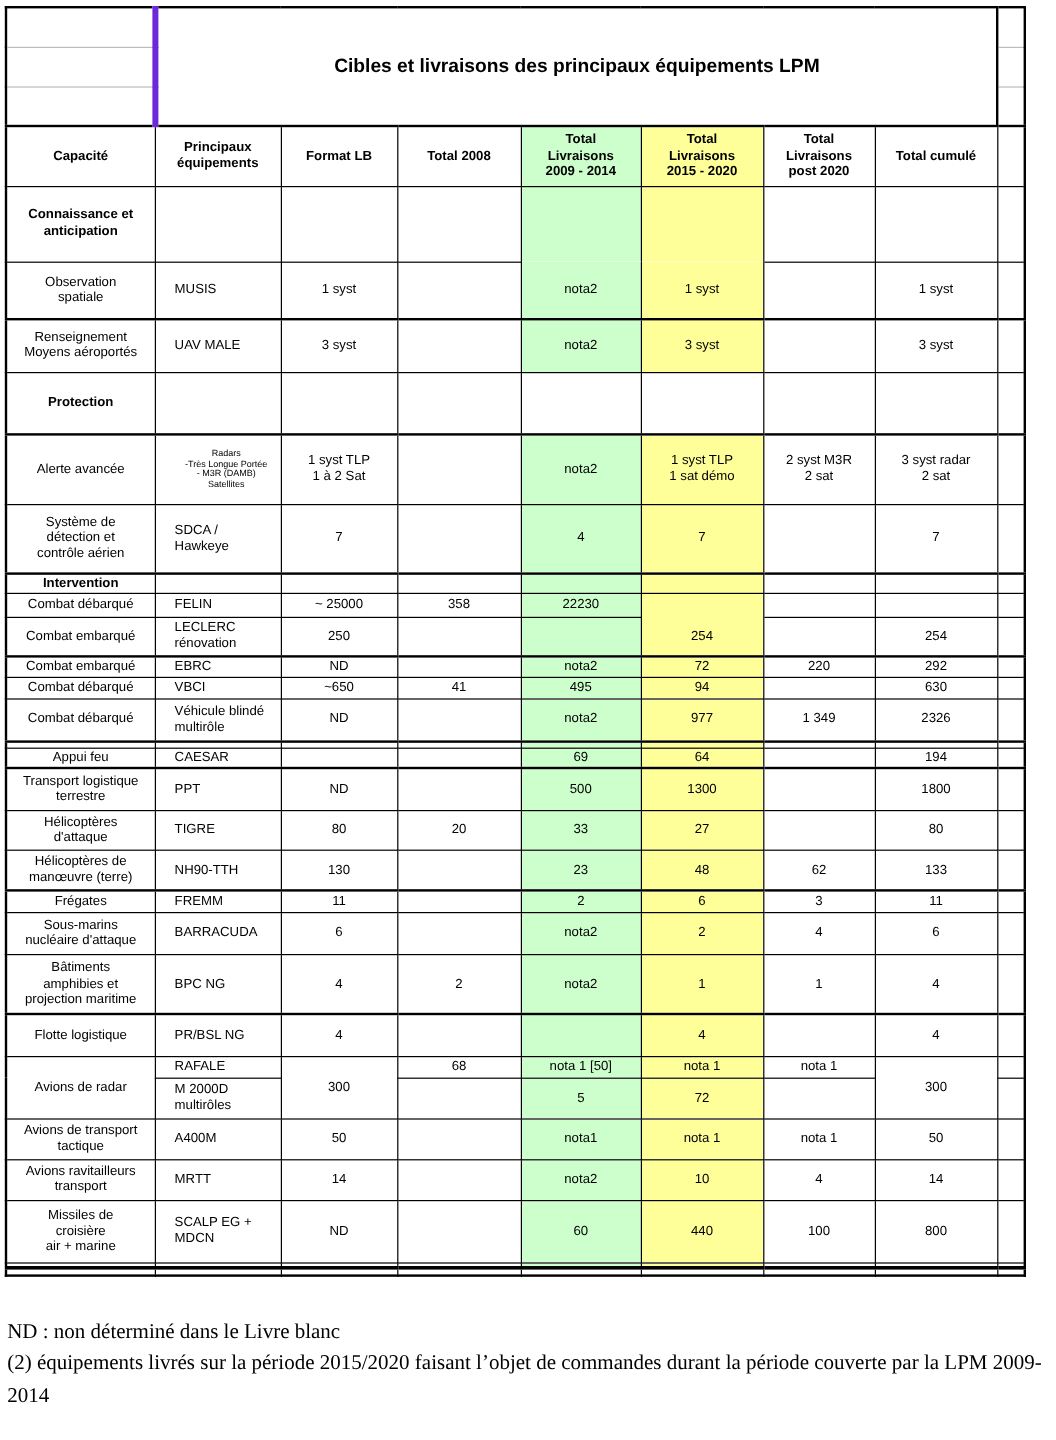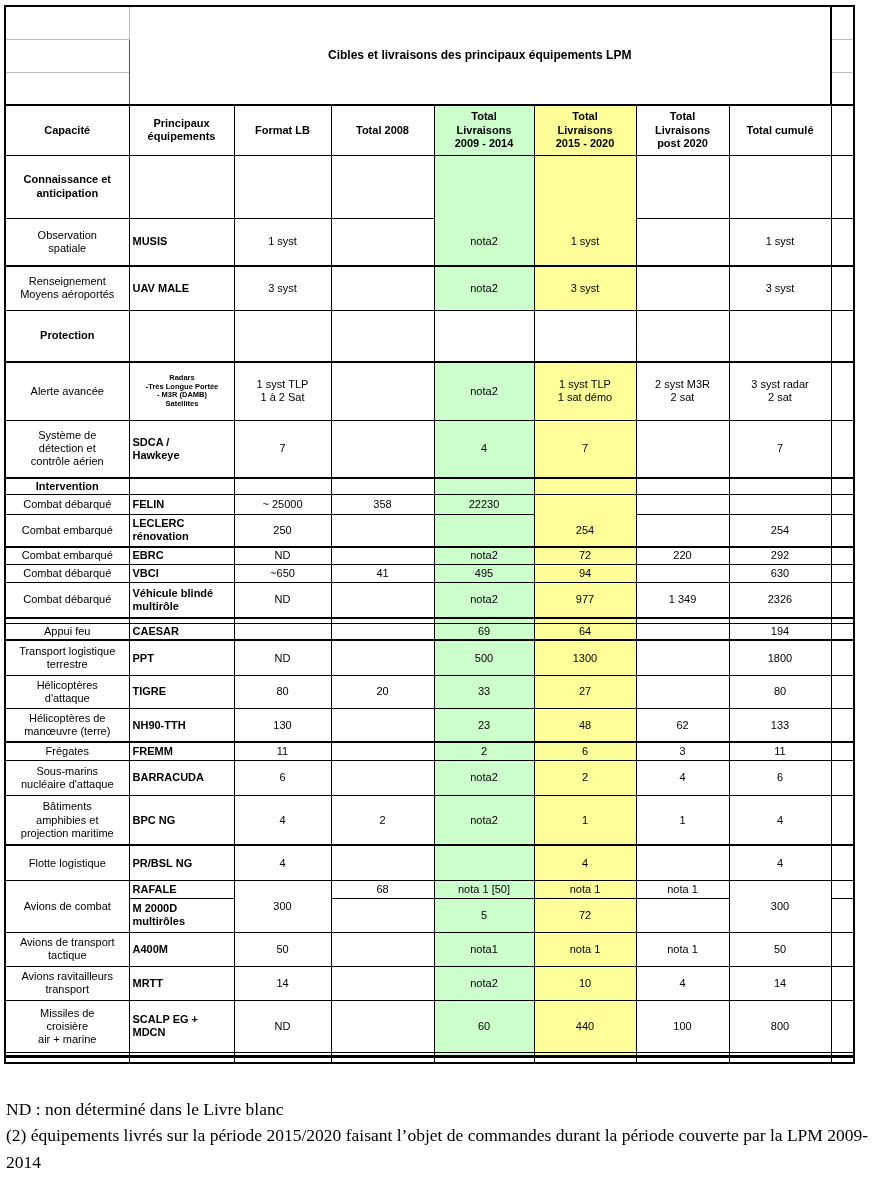--- a/index.html
+++ b/index.html
@@ -1,35 +1,35 @@
 <!DOCTYPE html>
 <html style="--green: #ccffcc; --yellow: #ffff99;"><head>
 <meta charset="utf-8">
 <style>
   html,body{margin:0;padding:0;background:#ffffff;}
   .page{position:relative;width:880px;height:1200px;background:#fff;font-family:"Liberation Sans",sans-serif;color:#000;}
   table.main{position:absolute;left:4px;top:5px;border-collapse:collapse;table-layout:fixed;border:2px solid #000;}
   td,th{border:1px solid #000;vertical-align:middle;text-align:center;font-size:11px;line-height:1.2;padding:1px 2px;white-space:pre-line;overflow:hidden;font-weight:normal;color:#000;}
   
   tr.band td.mini{border:1px solid #bcbcbc;}
-  td.titlecell{border-left:1px solid #6d28d9;border-right:2px solid #000;font-size:12px;font-weight:bold;}
+  td.titlecell{border-left:5px solid #6d28d9;border-right:2px solid #000;font-size:16px;font-weight:bold;}
   
   tr.hdr th{border-top:2px solid #000;font-weight:bold;}
   
   .g{background:var(--green,#ccffcc);}
   .yw{background:var(--yellow,#ffff99);}
   
   tr.tt>td{border-top-width:2px;}
   
   .hb{border-bottom-style:hidden;}
   .ht{border-top-style:hidden;}
   
   tr.sepA>td{border-bottom:3px solid #000;}
   .cat{font-weight:bold;}
-  .e{text-align:left;padding-left:3px;font-weight:bold;}
+  .e{text-align:left;padding-left:16px;}
   .sm{font-size:7.5px;line-height:1.15;text-align:center;}
   .footnotes{position:absolute;left:6px;top:1096px;width:868px;font-family:"Liberation Serif",serif;font-size:17.5px;line-height:1.5;color:#000;}
   .footnotes p{margin:0;}
 </style>
 </head>
 <body>
 
 <div class="page">
 <table class="main">
   <colgroup>
@@ -345,21 +345,21 @@
     <td>4</td>
     <td></td>
     <td class="g"></td>
     <td class="yw">4</td>
     <td></td>
     <td>4</td>
     <td></td>
   </tr>
 
   <tr style="height:18px">
-    <td rowspan="2">Avions de combat</td>
+    <td rowspan="2">Avions de radar</td>
     <td class="e">RAFALE</td>
     <td rowspan="2">300</td>
     <td>68</td>
     <td class="g">nota 1 [50]</td>
     <td class="yw">nota 1</td>
     <td>nota 1</td>
     <td rowspan="2">300</td>
     <td></td>
   </tr>
 

